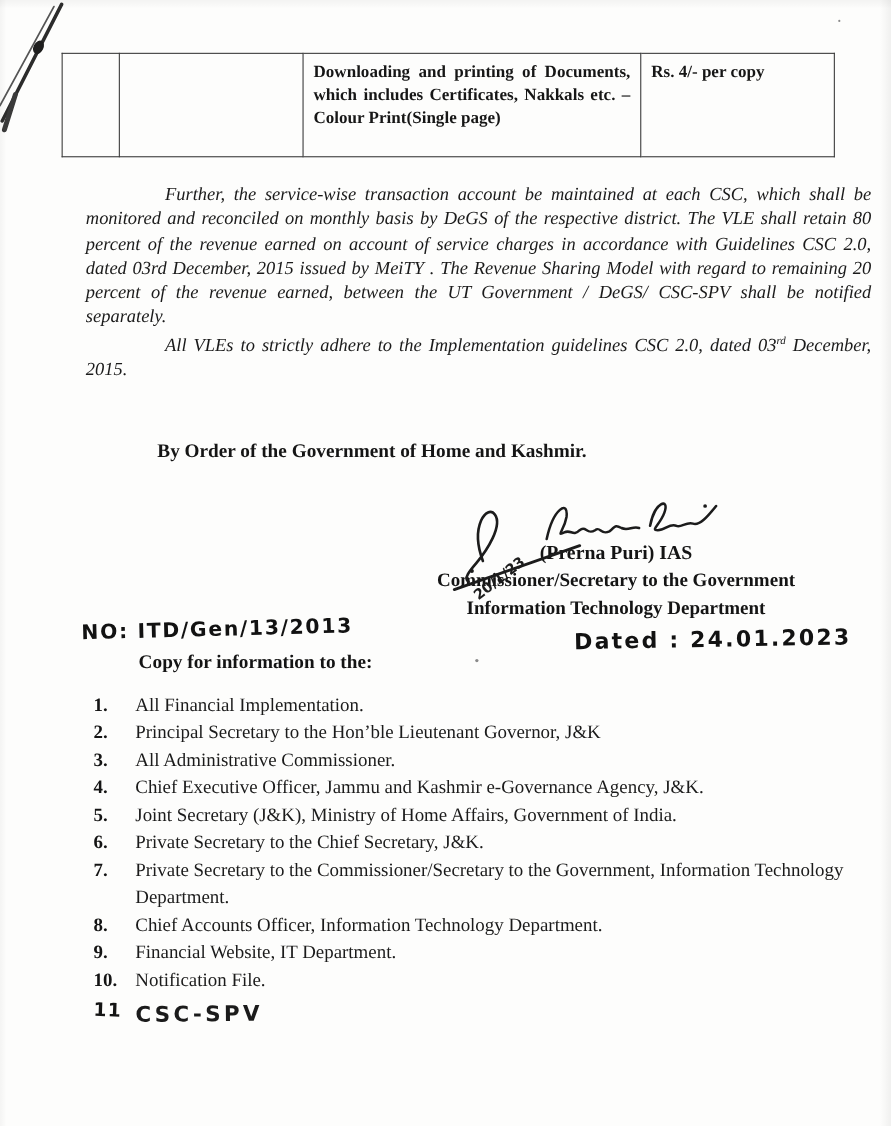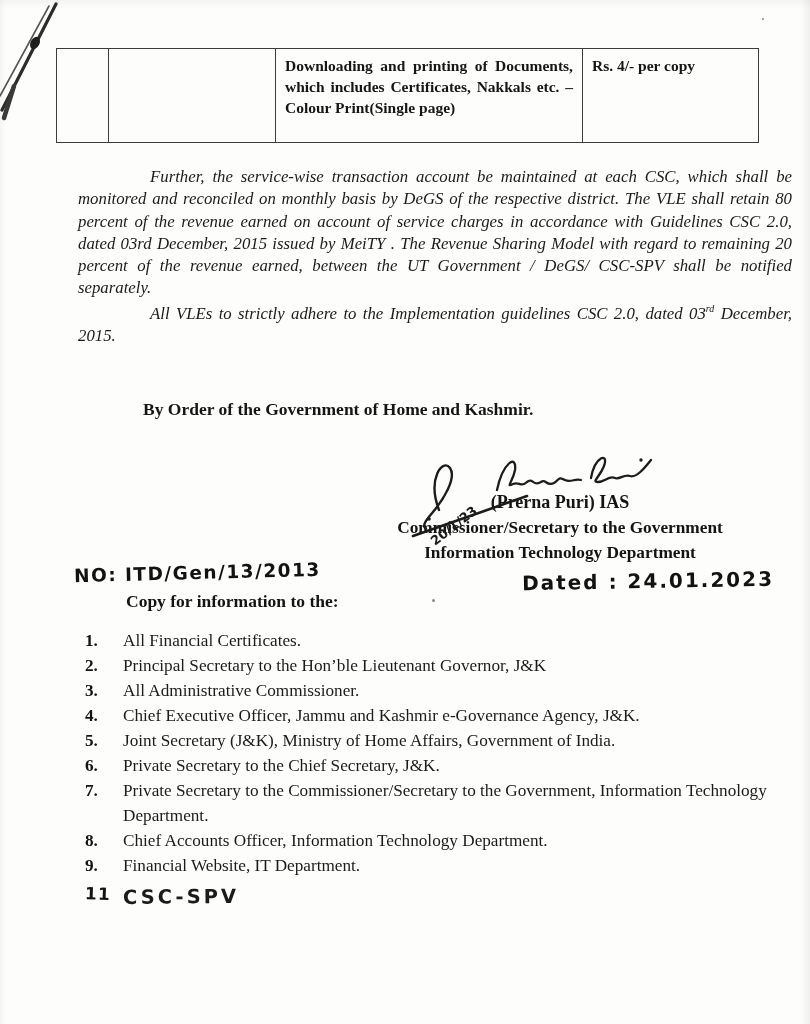--- a/index.html
+++ b/index.html
@@ -143,21 +143,21 @@
   </div>
 
   <div class="hw ref-number">NO: ITD/Gen/13/2013</div>
   <div class="hw ref-date">Dated : 24.01.2023</div>
 
   <div class="copy-heading">Copy for information to the:</div>
 
   <div class="copy-list">
     <div class="copy-item">
         <span class="num">1.</span>
-        <span class="txt">All Financial Certificates.</span>
+        <span class="txt">All Financial Implementation.</span>
       </div>
     <div class="copy-item">
         <span class="num">2.</span>
         <span class="txt">Principal Secretary to the Hon’ble Lieutenant Governor, J&amp;K</span>
       </div>
     <div class="copy-item">
         <span class="num">3.</span>
         <span class="txt">All Administrative Commissioner.</span>
       </div>
     <div class="copy-item">
@@ -176,20 +176,24 @@
         <span class="num">7.</span>
         <span class="txt">Private Secretary to the Commissioner/Secretary to the Government, Information Technology Department.</span>
       </div>
     <div class="copy-item">
         <span class="num">8.</span>
         <span class="txt">Chief Accounts Officer, Information Technology Department.</span>
       </div>
     <div class="copy-item">
         <span class="num">9.</span>
         <span class="txt">Financial Website, IT Department.</span>
+      </div>
+    <div class="copy-item">
+        <span class="num">10.</span>
+        <span class="txt">Notification File.</span>
       </div>
     <div class="copy-item hw-item hw">
         <span class="num">11</span>
         <span class="txt">CSC-SPV</span>
       </div>
   </div>
 
   <div class="speck" style="left:432px;top:599px;width:3px;height:3px;"></div>
   <div class="speck" style="left:762px;top:18px;width:2px;height:2px;"></div>
 

